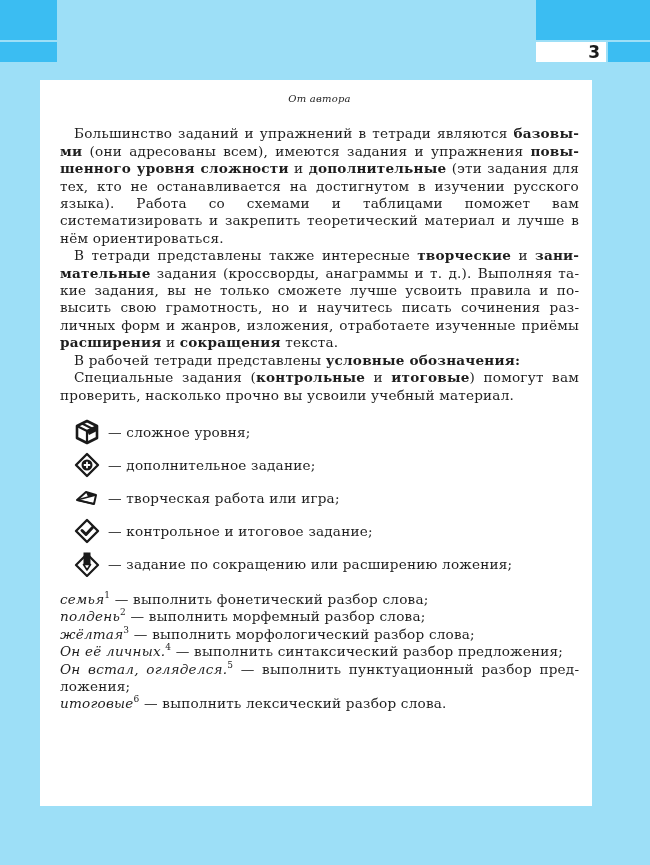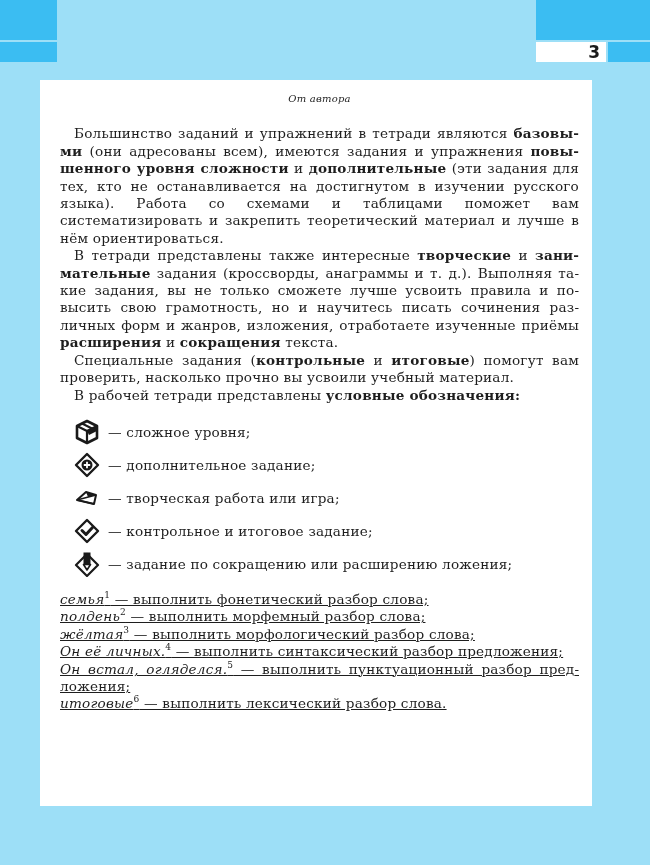--- a/index.html
+++ b/index.html
@@ -37,21 +37,21 @@
   p { margin: 0; text-align: justify; text-indent: 14px; hyphens: manual; }
   b { font-weight: bold; }
   .legend { margin-top: 12px; margin-left: 12px; }
   .legend-row {
     display: flex; align-items: center; height: 33px;
   }
   .legend-icon { width: 30px; height: 30px; display: flex; align-items: center; justify-content: center; }
   .legend-icon svg { width: 26px; height: 26px; }
   .legend-text { margin-left: 6px; }
   .examples { margin-top: 10px; }
-  .ex-line { text-align: justify; text-decoration: underline; }
+  .ex-line { text-align: justify; }
   .ex-word { font-style: italic; }
   sup { font-size: 9px; line-height: 0; }
 </style>
 </head>
 <body>
 
 <div class="blk tl-top"></div>
 <div class="blk tl-bot"></div>
 <div class="blk tr-top"></div>
 <div class="blk tr-bot"></div>
@@ -64,24 +64,24 @@
     <div class="title">От автора</div>
 
     <div>
       <p>
         <span>Большинство заданий и упражнений в тетради являются </span><b>базовы­ми</b><span> (они адресованы всем), имеются задания и упражнения </span><b>повы­шенного уровня сложности</b><span> и </span><b>дополнительные</b><span> (эти задания для тех, кто не останавливается на достигнутом в изучении русского языка). Работа со схемами и таблицами поможет вам систематизировать и закрепить теоретический материал и лучше в нём ориентироваться.</span>
       </p>
       <p>
         <span>В  тетради представлены также интересные </span><b>творческие</b><span> и </span><b>зани­мательные</b><span> задания (кроссворды, анаграммы и т. д.). Выполняя та­кие задания, вы не только сможете лучше усвоить правила и по­высить свою грамотность, но и научитесь писать сочинения раз­личных форм и жанров, изложения, отработаете изученные приёмы </span><b>расширения</b><span> и </span><b>сокращения</b><span> текста.</span>
       </p>
       <p>
-        <span>Специальные задания (</span><b>контрольные</b><span> и </span><b>итоговые</b><span>) помогут вам проверить, насколько прочно вы усвоили учебный материал.</span>
+        <span>В  рабочей тетради представлены </span><b>условные обозначения:</b>
       </p>
       <p>
-        <span>В  рабочей тетради представлены </span><b>условные обозначения:</b>
+        <span>Специальные задания (</span><b>контрольные</b><span> и </span><b>итоговые</b><span>) помогут вам проверить, насколько прочно вы усвоили учебный материал.</span>
       </p>
     </div>
 
     <div class="legend">
       <div class="legend-row">
         <span class="legend-icon">
           <svg viewBox="0 0 26 26">
             <path d="M13 2 L23 7 L23 19 L13 24 L3 19 L3 7 Z" fill="none" stroke="#1a1a1a" stroke-width="2.6" stroke-linejoin="round"></path>
             <path d="M3 7 L13 12 L23 7 M13 12 L13 24" fill="none" stroke="#1a1a1a" stroke-width="2.2"></path>
             <path d="M13 12 L23 7 L23 12 L15 16 Z" fill="#1a1a1a"></path>

